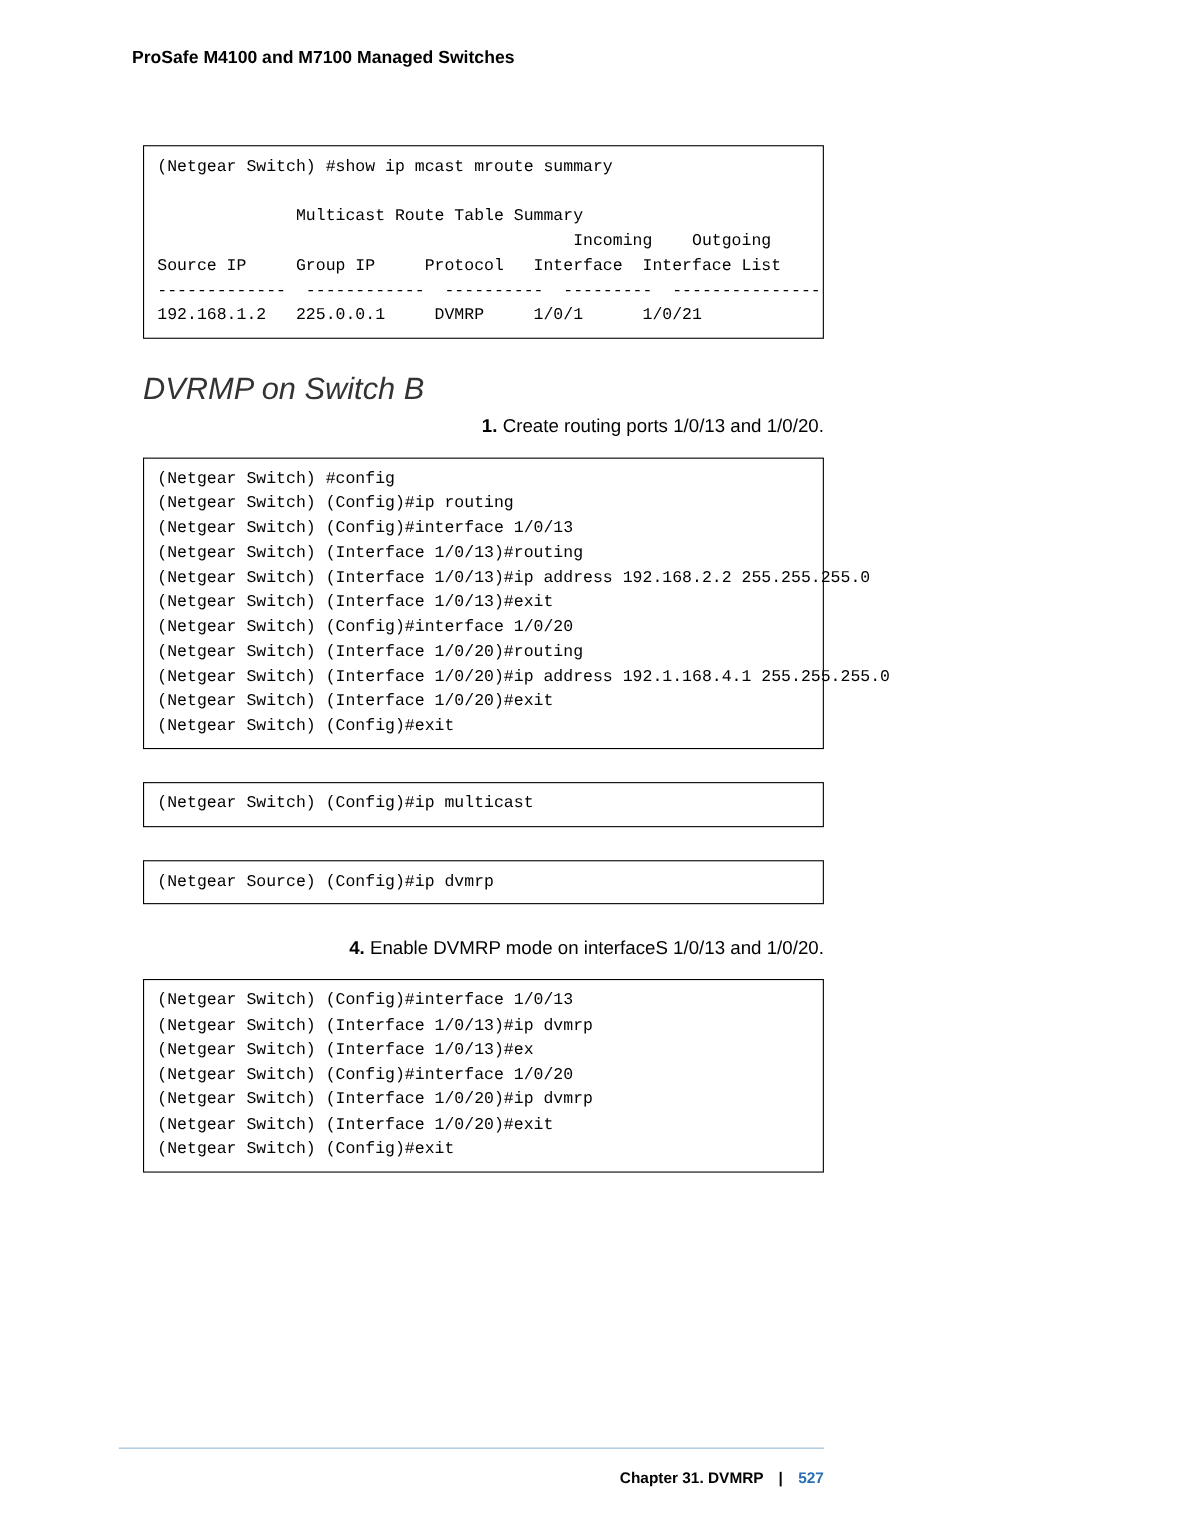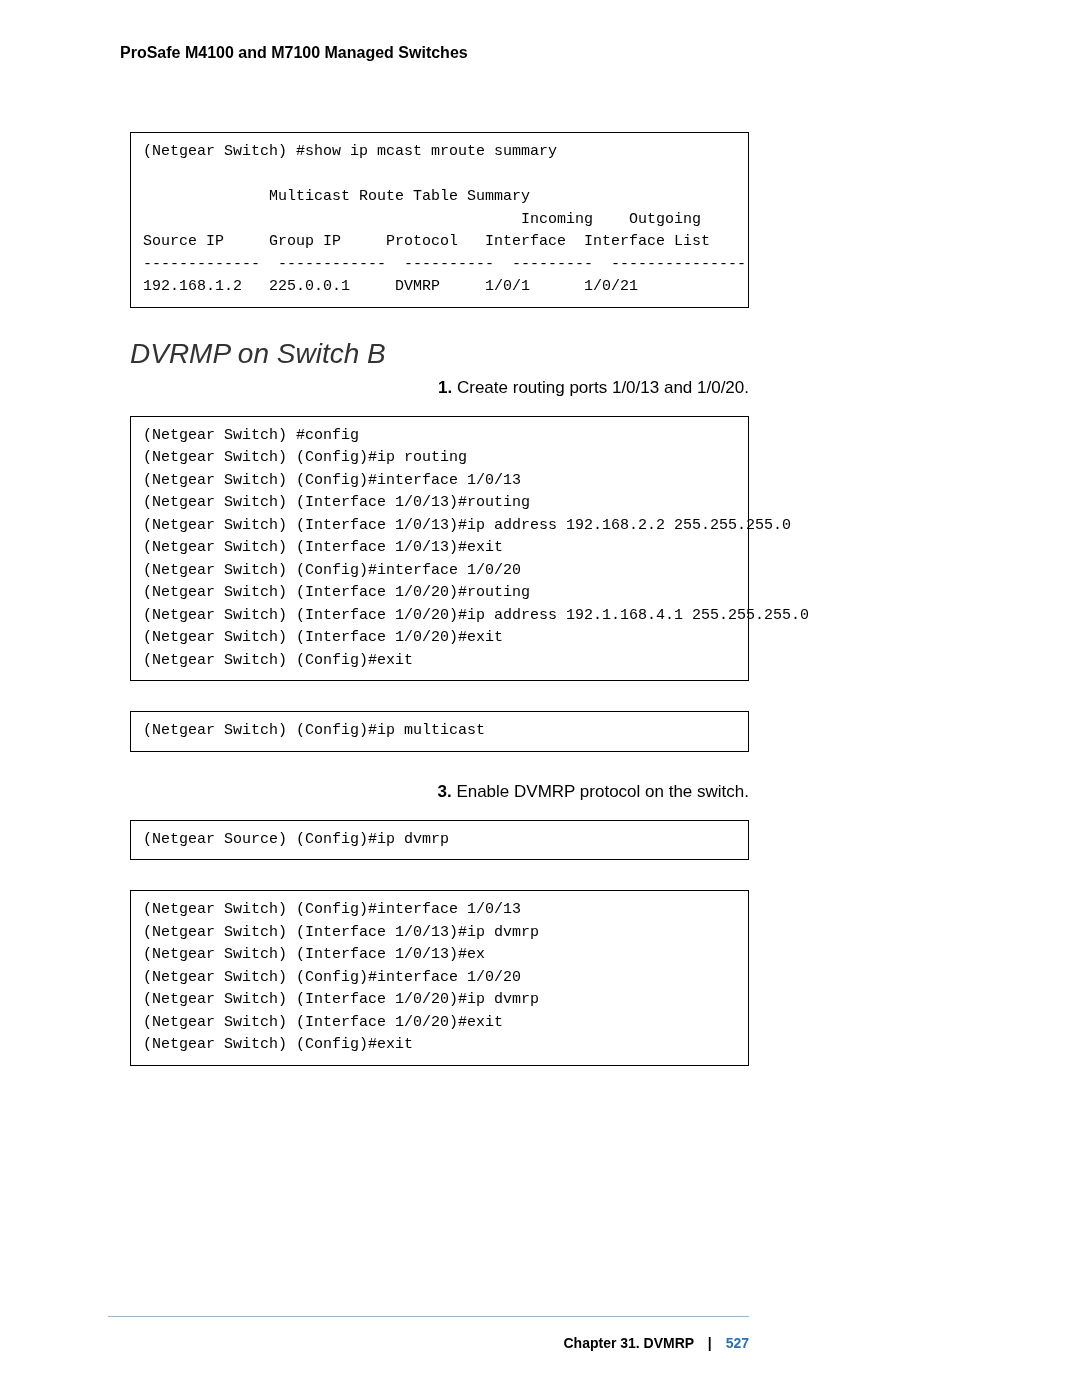--- a/index.html
+++ b/index.html
@@ -100,27 +100,27 @@
 (Netgear Switch) (Interface 1/0/13)#exit
 (Netgear Switch) (Config)#interface 1/0/20
 (Netgear Switch) (Interface 1/0/20)#routing
 (Netgear Switch) (Interface 1/0/20)#ip address 192.1.168.4.1 255.255.255.0
 (Netgear Switch) (Interface 1/0/20)#exit
 (Netgear Switch) (Config)#exit</div>
 
 
   <div class="code-box">(Netgear Switch) (Config)#ip multicast</div>
 
-  <div class="step">
-    <span class="num">3.</span>
-    <span class="txt">Enable DVMRP protocol on the switch.</span>
-  </div>
 
   <div class="code-box">(Netgear Source) (Config)#ip dvmrp</div>
 
+  <div class="step">
+    <span class="num">4.</span>
+    <span class="txt">Enable DVMRP mode on interfaceS 1/0/13 and 1/0/20.</span>
+  </div>
 
   <div class="code-box">(Netgear Switch) (Config)#interface 1/0/13
 (Netgear Switch) (Interface 1/0/13)#ip dvmrp
 (Netgear Switch) (Interface 1/0/13)#ex
 (Netgear Switch) (Config)#interface 1/0/20
 (Netgear Switch) (Interface 1/0/20)#ip dvmrp
 (Netgear Switch) (Interface 1/0/20)#exit
 (Netgear Switch) (Config)#exit</div>
 
   <div class="footer-rule"></div>

